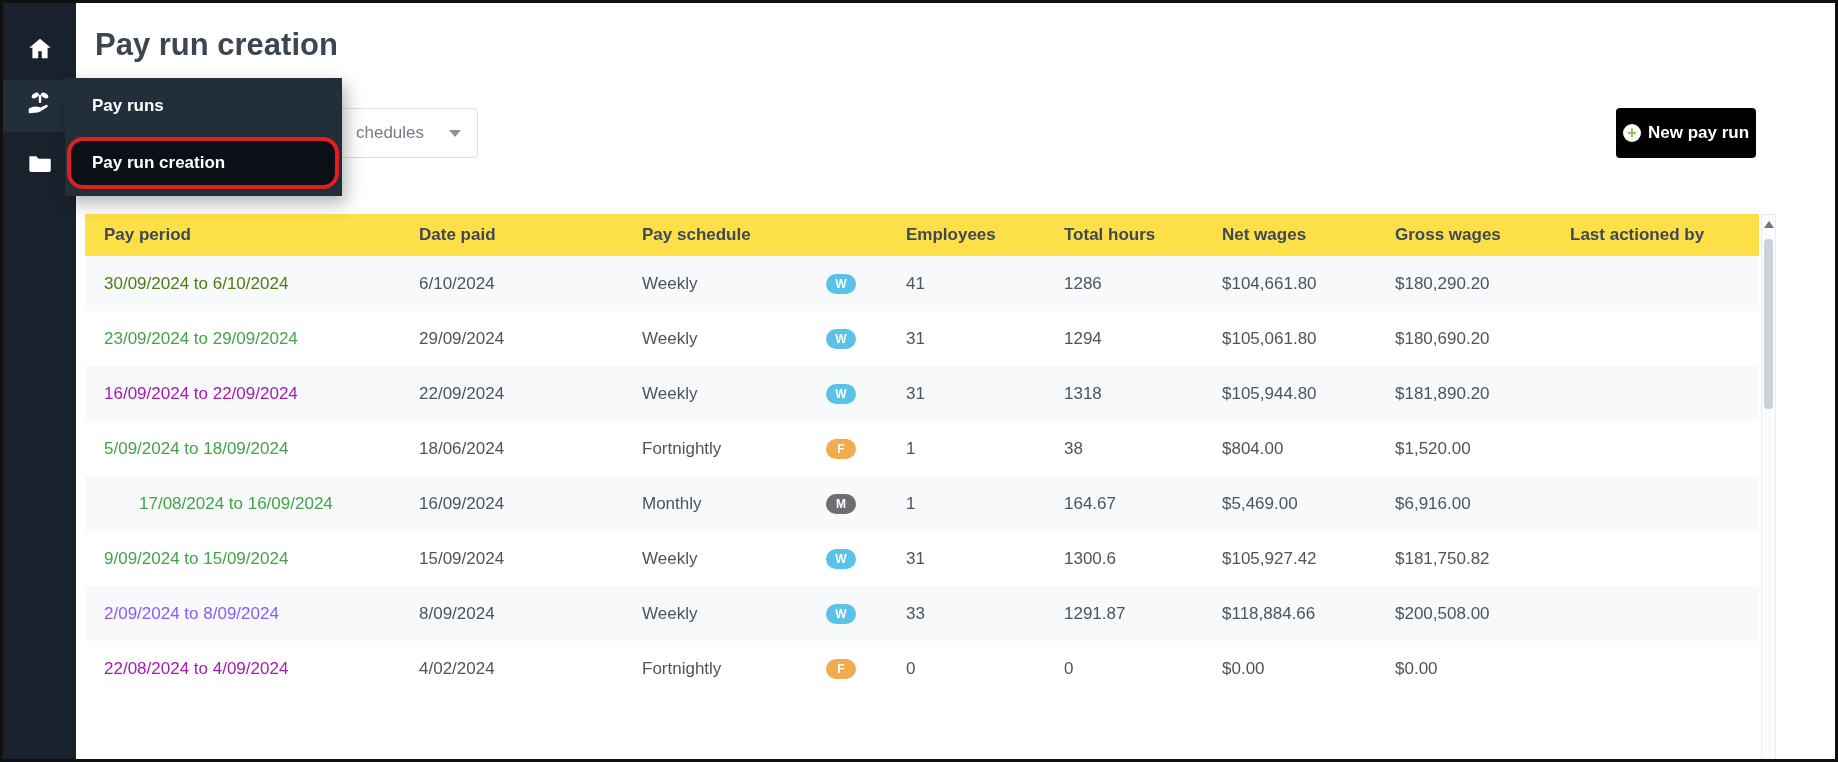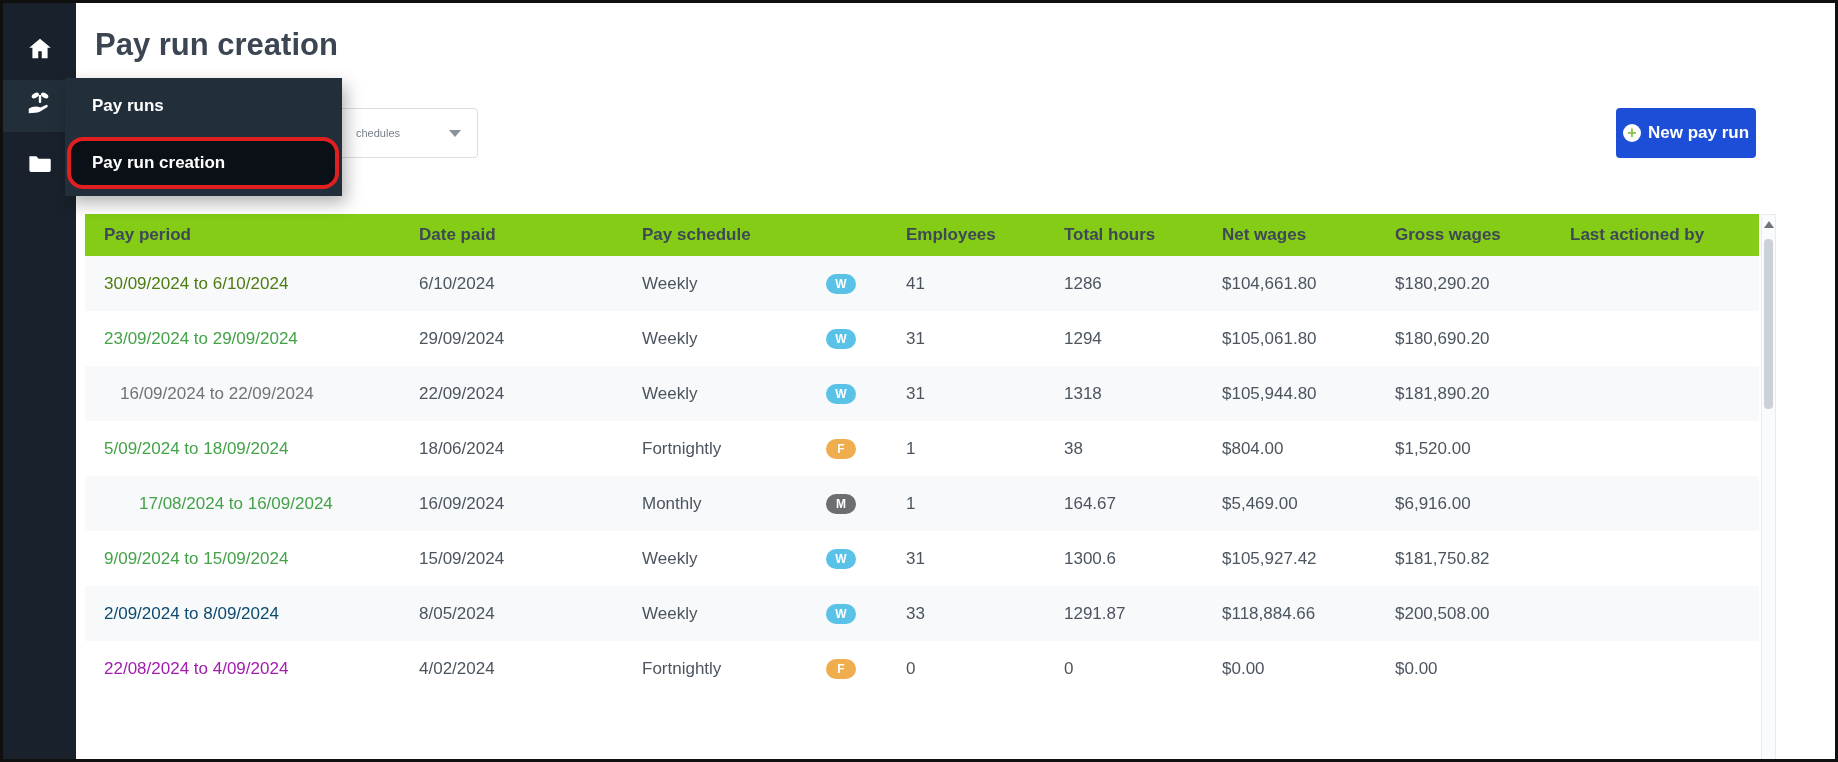--- a/index.html
+++ b/index.html
@@ -21,33 +21,33 @@
     font-weight:700;font-size:17px;cursor:pointer;}
   .flyout-item-active{position:relative;height:62px;}
   .highlight-box{position:absolute;left:2px;right:3px;top:3px;bottom:7px;background:#0b1016;
     border:4px solid #e02020;border-radius:16px;display:flex;align-items:center;
     padding-left:21px;box-sizing:border-box;color:#fff;font-weight:700;font-size:17px;cursor:pointer;}
   
   .page-title{position:absolute;left:92px;top:24px;font-size:31px;font-weight:600;color:#3b4652;z-index:5;}
   
   .schedule-dd{position:absolute;left:285px;top:105px;width:190px;height:50px;background:#fff;
     border:1px solid #d9dee4;border-radius:4px;z-index:5;display:flex;align-items:center;cursor:pointer;box-sizing:border-box;}
-  .schedule-dd .txt{margin-left:67px;font-size:11px;color:#747e89;}
+  .schedule-dd .txt{margin-left:67px;font-size:17px;color:#747e89;}
   .caret{position:absolute;right:16px;top:21px;width:0;height:0;
     border-left:6px solid transparent;border-right:6px solid transparent;border-top:7px solid #8a929c;}
   .new-btn{position:absolute;left:1613px;top:105px;width:140px;height:50px;background:#85c341;border-radius:4px;
     display:flex;align-items:center;justify-content:center;gap:7px;color:#fff;font-weight:700;font-size:17px;
     cursor:pointer;z-index:5;}
   .plus{width:18px;height:18px;border-radius:50%;background:#fff;color:#85c341;font-size:16px;
     font-weight:700;line-height:18px;text-align:center;flex:0 0 18px;}
   .plus::before{content:"+";}
   
   .table-wrap{position:absolute;left:82px;top:211px;width:1674px;z-index:4;}
   table{border-collapse:collapse;table-layout:fixed;width:1674px;}
-  th{height:42px;background:#84cc16;color:#3e4955;font-size:17px;font-weight:600;text-align:left;
+  th{height:42px;background:#fde047;color:#3e4955;font-size:17px;font-weight:600;text-align:left;
     padding:0 0 0 19px;white-space:nowrap;overflow:hidden;}
   td{height:55px;font-size:17px;color:#4c555f;padding:0 0 0 19px;white-space:nowrap;overflow:hidden;}
   tr.odd td{background:#f7f9fb;}
   .link{color:#44a248;cursor:pointer;}
   .sched-cell{display:flex;align-items:center;justify-content:space-between;padding-right:31px;}
   .badge{min-width:30px;height:20px;border-radius:10px;color:#fff;font-size:12px;font-weight:700;
     display:flex;align-items:center;justify-content:center;box-sizing:border-box;}
   
   .vtrack{position:absolute;left:1758px;top:211px;width:15px;height:548px;background:#fafbfc;
     border:1px solid #e8ebef;box-sizing:border-box;z-index:4;}
@@ -97,21 +97,21 @@
       </div>
     </div>
   </div>
 
   <div class="page-title">Pay run creation</div>
 
   <div class="schedule-dd">
     <span class="txt">chedules</span>
     <span class="caret"></span>
   </div>
-  <div class="new-btn" style="background: #1d4ed8; text-align: right;">
+  <div class="new-btn" style="background: #000000; text-align: right;">
     <span class="plus" style="color: rgb(133, 195, 65);"></span>
     <span>New pay run</span>
   </div>
 
   <div class="table-wrap">
     <table>
       <colgroup>
           <col style="width: 315px;">
           <col style="width: 223px;">
           <col style="width: 264px;">
@@ -158,21 +158,21 @@
                 <span class="badge" style="background: rgb(91, 194, 231);">W</span>
               </div>
             </td>
             <td>31</td>
             <td>1294</td>
             <td>$105,061.80</td>
             <td>$180,690.20</td>
             <td></td>
           </tr>
           <tr class="odd">
-            <td><span class="link" style="color: #737373; margin-left: 16px;">16/09/2024 to 22/09/2024</span></td>
+            <td><span class="link" style="color: #a21caf;">16/09/2024 to 22/09/2024</span></td>
             <td>22/09/2024</td>
             <td>
               <div class="sched-cell">
                 <span>Weekly</span>
                 <span class="badge" style="background: rgb(91, 194, 231);">W</span>
               </div>
             </td>
             <td>31</td>
             <td>1318</td>
             <td>$105,944.80</td>
@@ -218,22 +218,22 @@
                 <span class="badge" style="background: rgb(91, 194, 231);">W</span>
               </div>
             </td>
             <td>31</td>
             <td>1300.6</td>
             <td>$105,927.42</td>
             <td>$181,750.82</td>
             <td></td>
           </tr>
           <tr class="odd">
-            <td><span class="link" style="color: #0c4a6e;">2/09/2024 to 8/09/2024</span></td>
-            <td>8/05/2024</td>
+            <td><span class="link" style="color: #8b5cf6;">2/09/2024 to 8/09/2024</span></td>
+            <td>8/09/2024</td>
             <td>
               <div class="sched-cell">
                 <span>Weekly</span>
                 <span class="badge" style="background: rgb(91, 194, 231);">W</span>
               </div>
             </td>
             <td>33</td>
             <td>1291.87</td>
             <td>$118,884.66</td>
             <td>$200,508.00</td>

